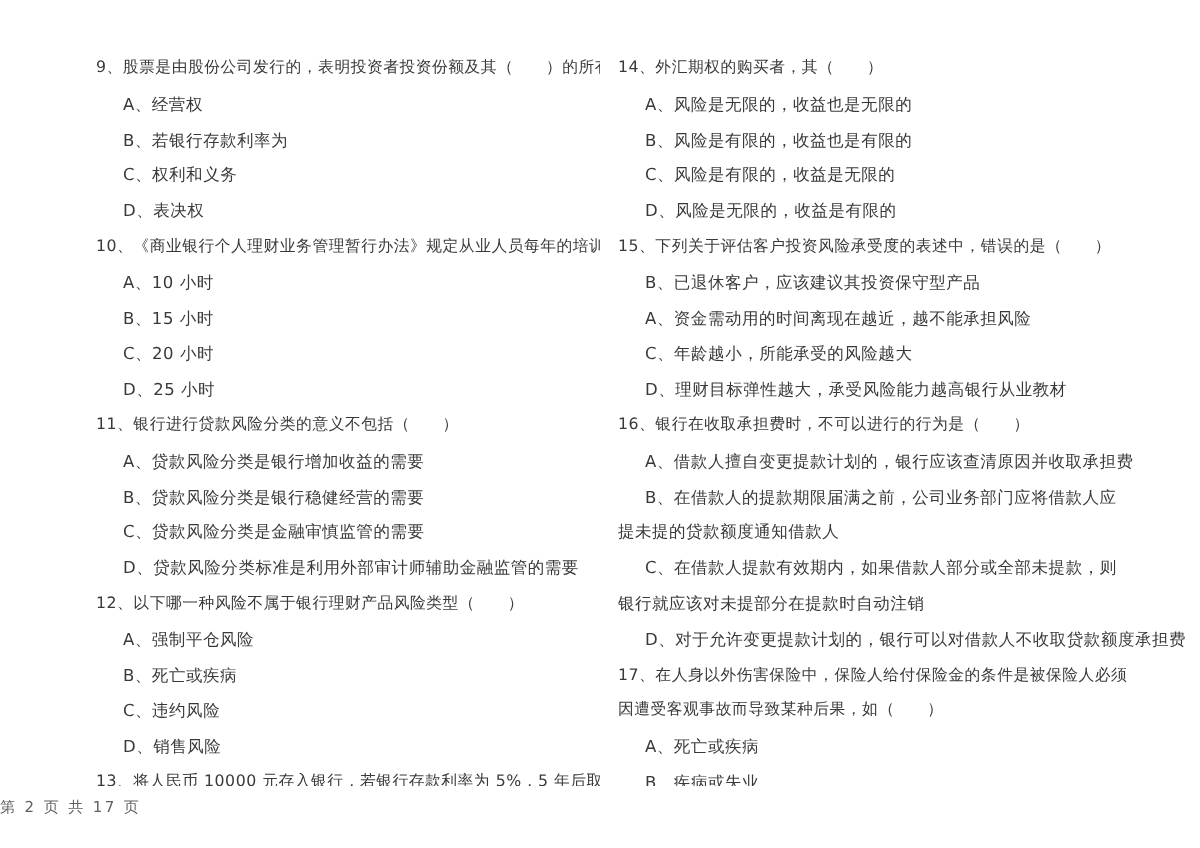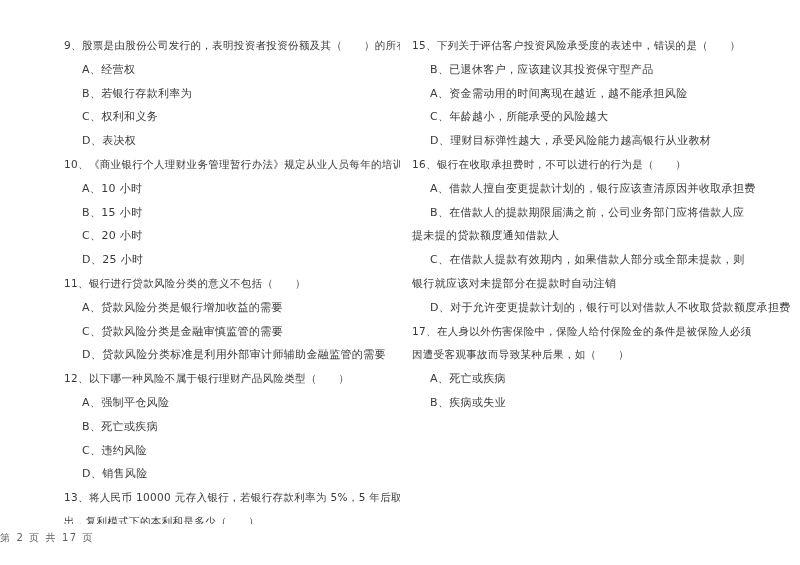--- a/index.html
+++ b/index.html
@@ -132,20 +132,21 @@
         <div class="stem">10、《商业银行个人理财业务管理暂行办法》规定从业人员每年的培训时间应不少于（　　）</div>
         <div class="opt">A、10 小时</div>
         <div class="opt">B、15 小时</div>
         <div class="opt">C、20 小时</div>
         <div class="opt">D、25 小时</div>
       </div>
 
       <div class="qblock">
         <div class="stem">11、银行进行贷款风险分类的意义不包括（　　）</div>
         <div class="opt">A、贷款风险分类是银行增加收益的需要</div>
+        <div class="opt">B、贷款风险分类是银行稳健经营的需要</div>
         <div class="opt">C、贷款风险分类是金融审慎监管的需要</div>
         <div class="opt">D、贷款风险分类标准是利用外部审计师辅助金融监管的需要</div>
       </div>
 
       <div class="qblock">
         <div class="stem">12、以下哪一种风险不属于银行理财产品风险类型（　　）</div>
         <div class="opt">A、强制平仓风险</div>
         <div class="opt">B、死亡或疾病</div>
         <div class="opt">C、违约风险</div>
         <div class="opt">D、销售风险</div>
@@ -153,20 +154,27 @@
 
       <div class="qblock">
         <div class="stem stem-wrap">13、将人民币 10000 元存入银行，若银行存款利率为 5%，5 年后取出，复利模式下的本利和是多少（　　）</div>
 
       </div>
 
     </div>
 
     <div class="column column-right soft">
 
+      <div class="qblock">
+        <div class="stem">14、外汇期权的购买者，其（　　）</div>
+        <div class="opt">A、风险是无限的，收益也是无限的</div>
+        <div class="opt">B、风险是有限的，收益也是有限的</div>
+        <div class="opt">C、风险是有限的，收益是无限的</div>
+        <div class="opt">D、风险是无限的，收益是有限的</div>
+      </div>
 
       <div class="qblock">
         <div class="stem">15、下列关于评估客户投资风险承受度的表述中，错误的是（　　）</div>
         <div class="opt">B、已退休客户，应该建议其投资保守型产品</div>
         <div class="opt">A、资金需动用的时间离现在越近，越不能承担风险</div>
         <div class="opt">C、年龄越小，所能承受的风险越大</div>
         <div class="opt">D、理财目标弹性越大，承受风险能力越高银行从业教材</div>
       </div>
 
       <div class="qblock">

